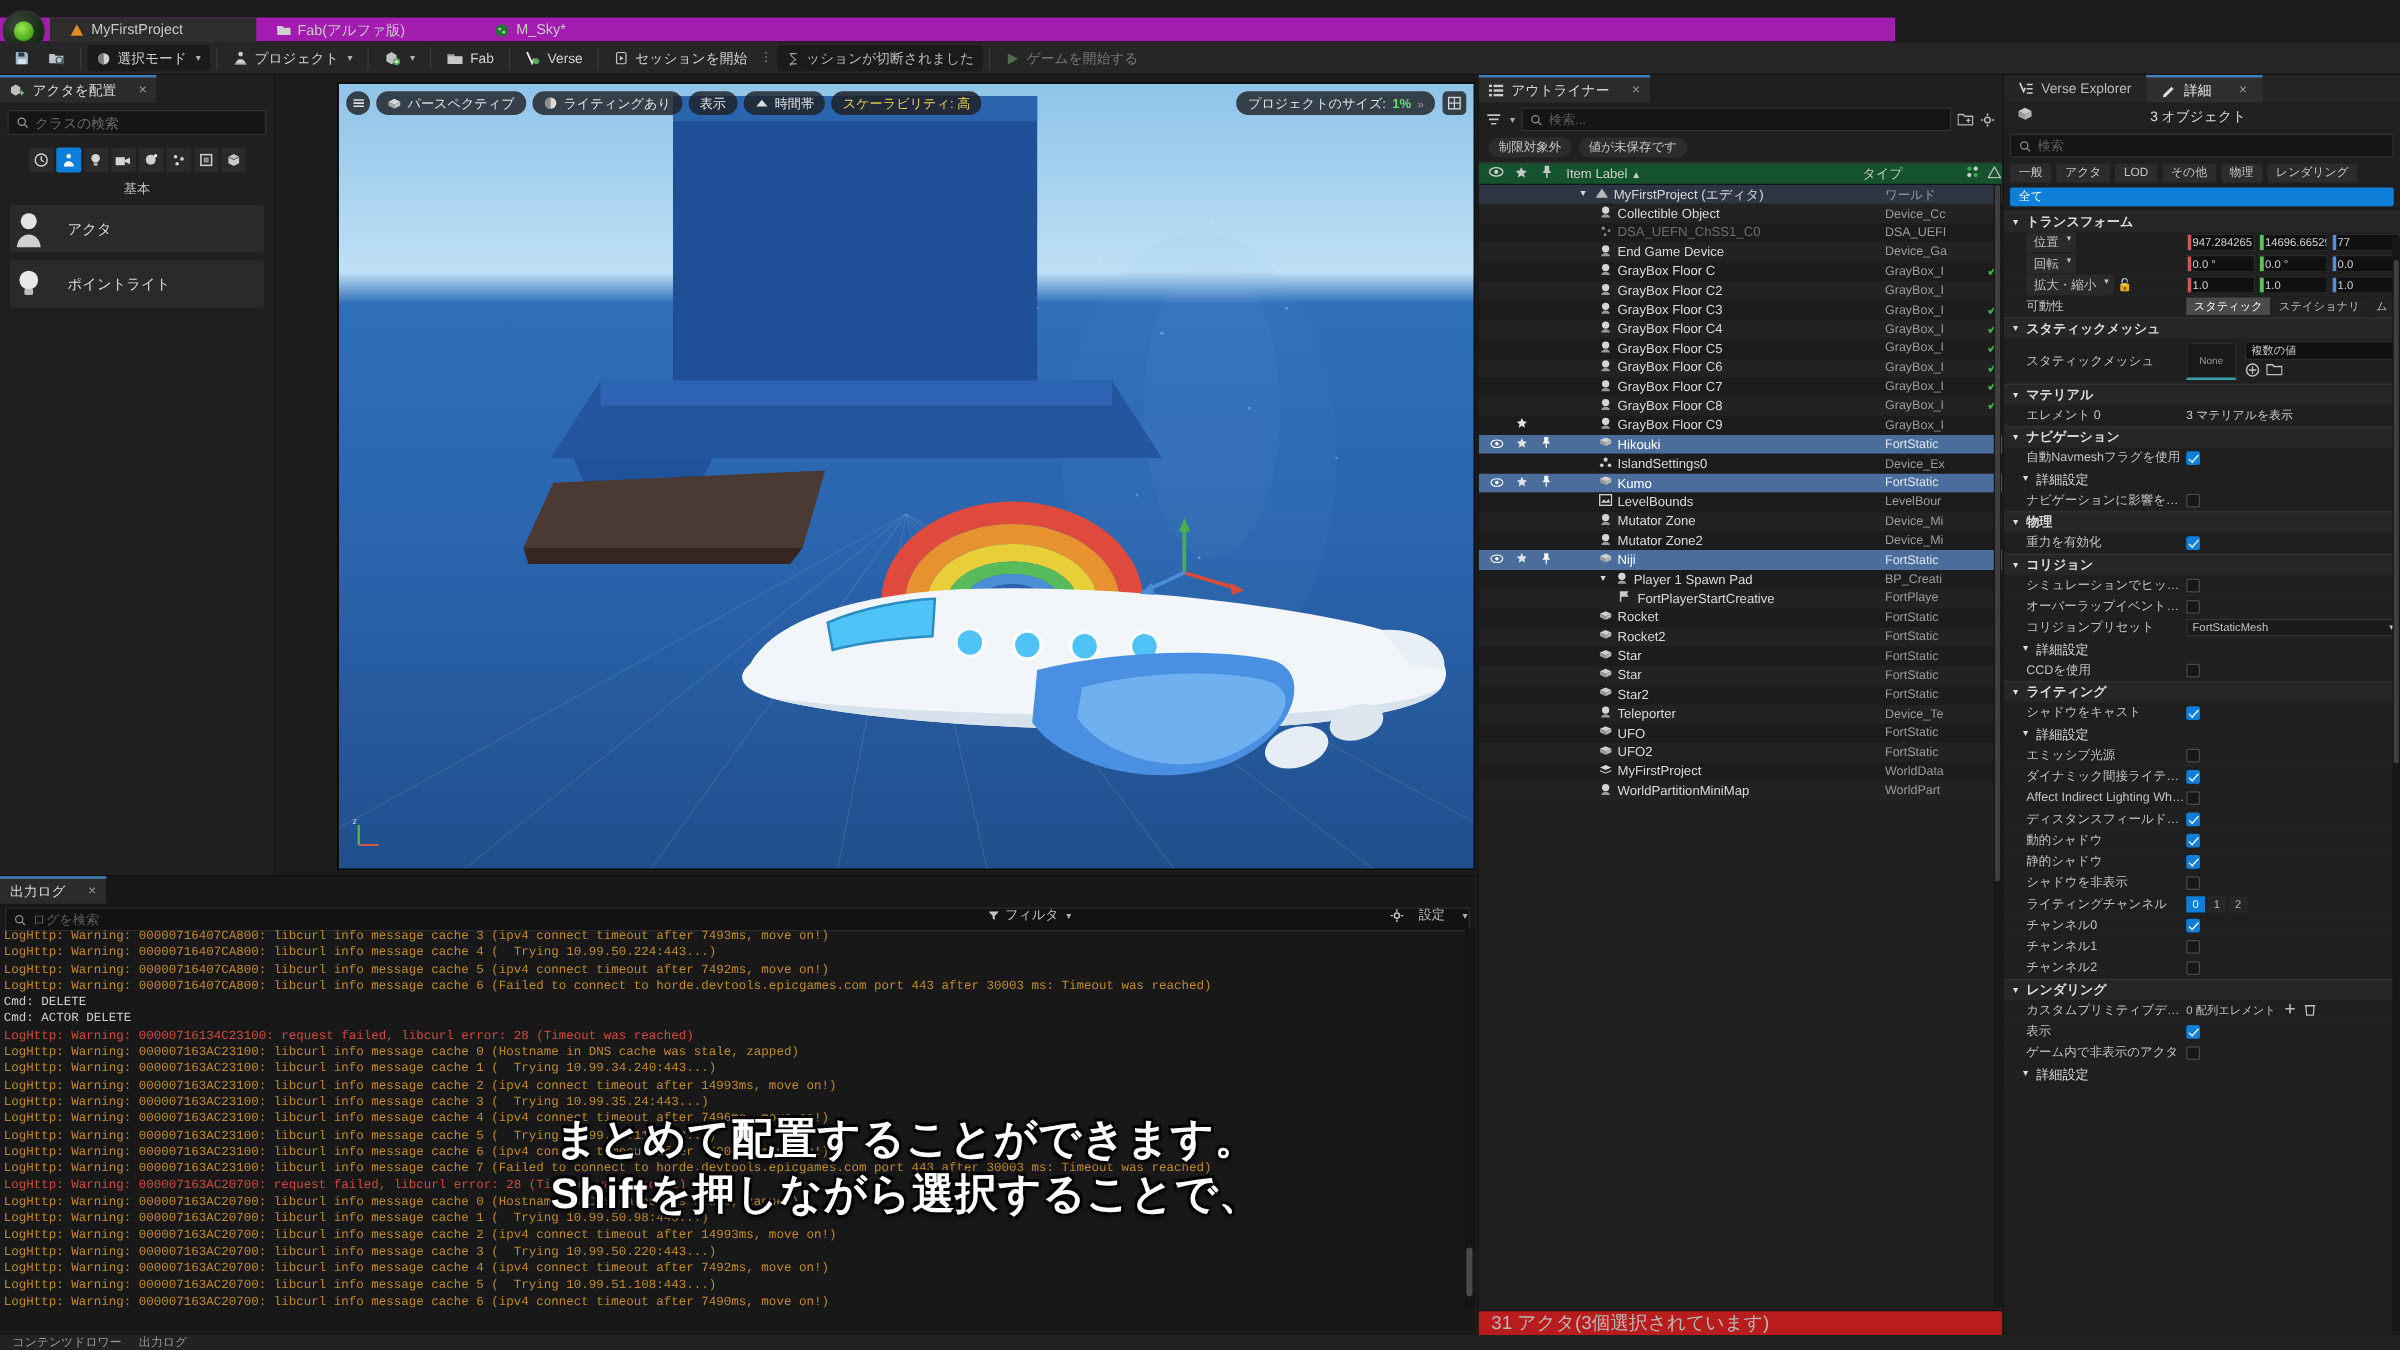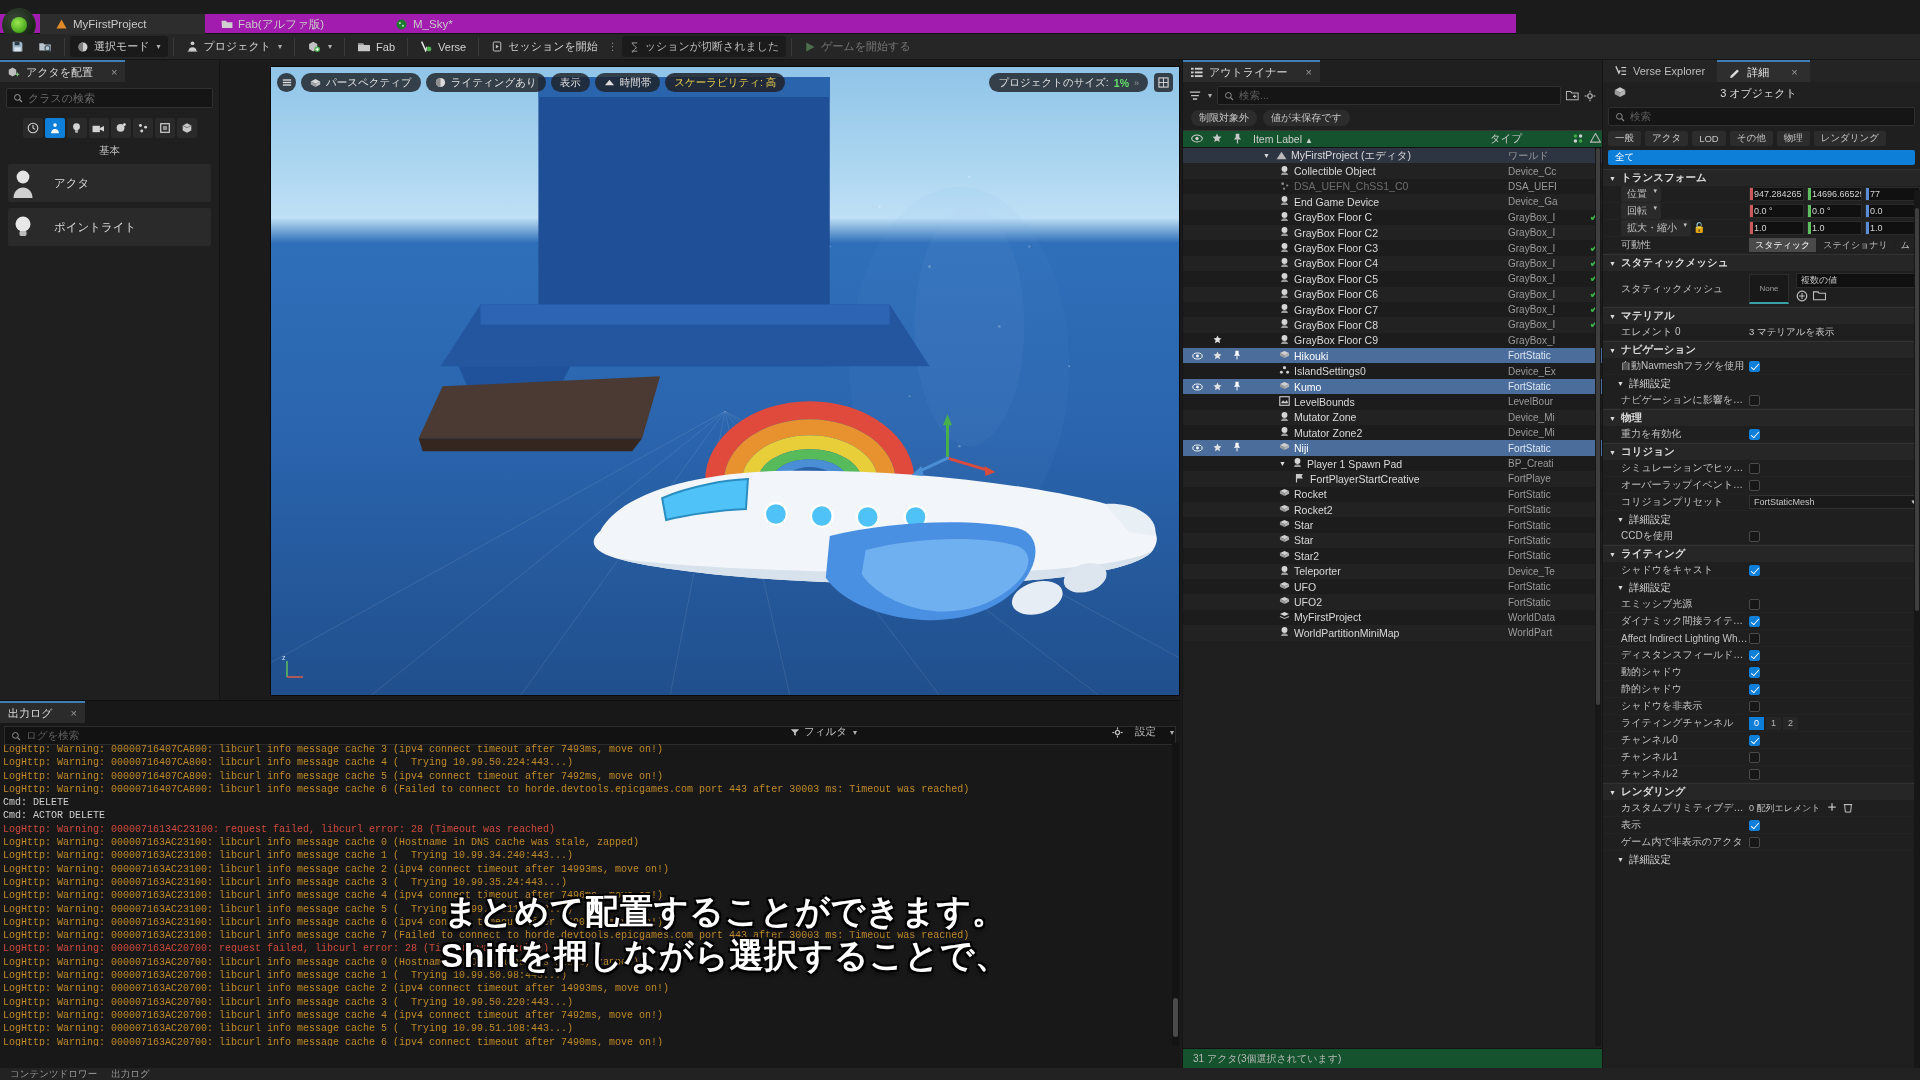--- a/index.html
+++ b/index.html
@@ -204,23 +204,23 @@
   .olr.odd { background: #222222; }
   .olr.even { background: #1c1c1c; }
   .olr.sel { background: #4a6d9c; color: #fff; }
   .olr.world { background: #2d3442; }
   .olr.dim { color: #6d6d6d; }
   .olr .lbl { flex: 1; display: flex; align-items: center; gap: 4px; overflow: hidden; white-space: nowrap; }
   .olr .ty { width: 78px; color: #9b9b9b; font-size: 10px; overflow: hidden; white-space: nowrap; }
   .olr.sel .ty { color: #dde6f2; }
   .olr .ck { width: 16px; text-align: center; color: #39b54a; font-size: 11px; }
   .ol-status {
-    position: absolute; left: 0; right: 0; bottom: 0; height: 20px; background: #14532d;
+    position: absolute; left: 0; right: 0; bottom: 0; height: 20px; background: #b91c1c;
     border-top: 1px solid #111; display: flex; align-items: center; padding-left: 10px;
-    font-size: 10px; color: #b9b9b9;
+    font-size: 15px; color: #b9b9b9;
   }
   .ol-scroll { position: absolute; right: 1px; top: 88px; bottom: 22px; width: 6px; background: #171717; }
   .ol-scroll i { position:absolute; left:1px; width:4px; top:0; height:62%; background:#3f3f3f; border-radius:3px; display:block;}
 
   
   #details {
     position: absolute; left: 1602px; top: 60px; width: 318px; height: 1008px;
     background: #1f1f1f; border-left: 1px solid #141414;
   }
   .dt-tabs { display: flex; height: 22px; background: #242424; align-items: stretch; }

